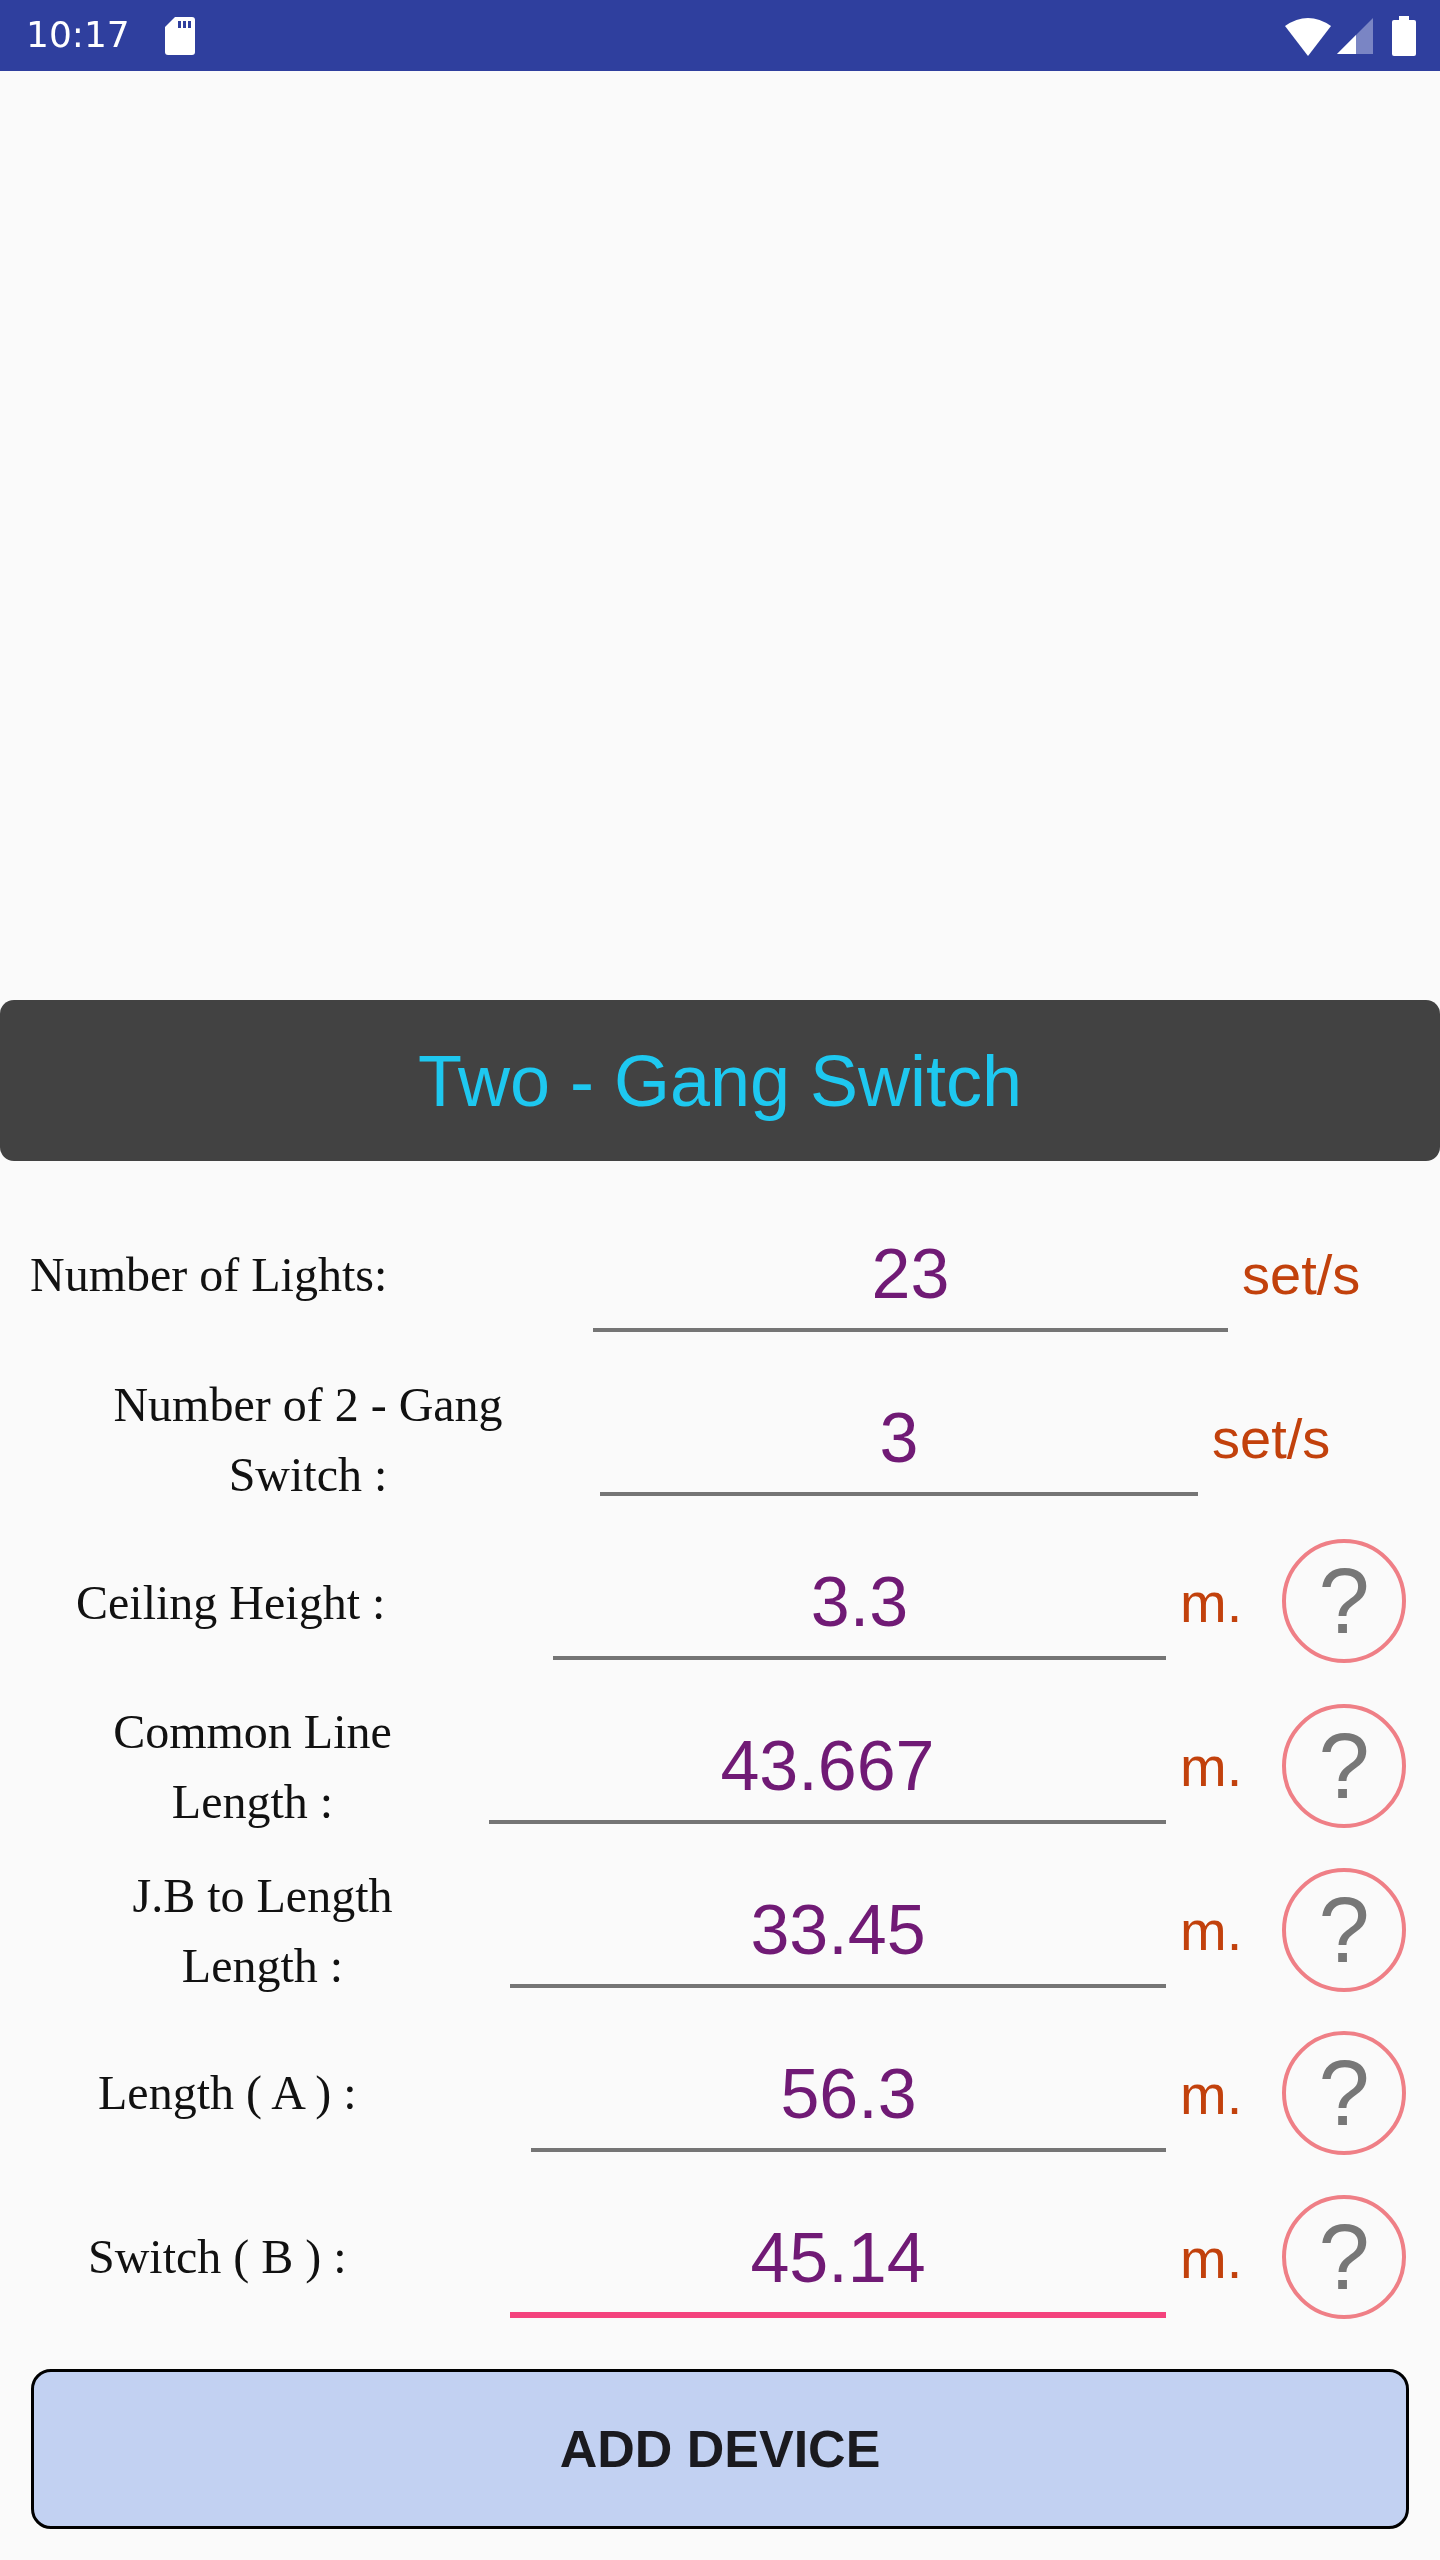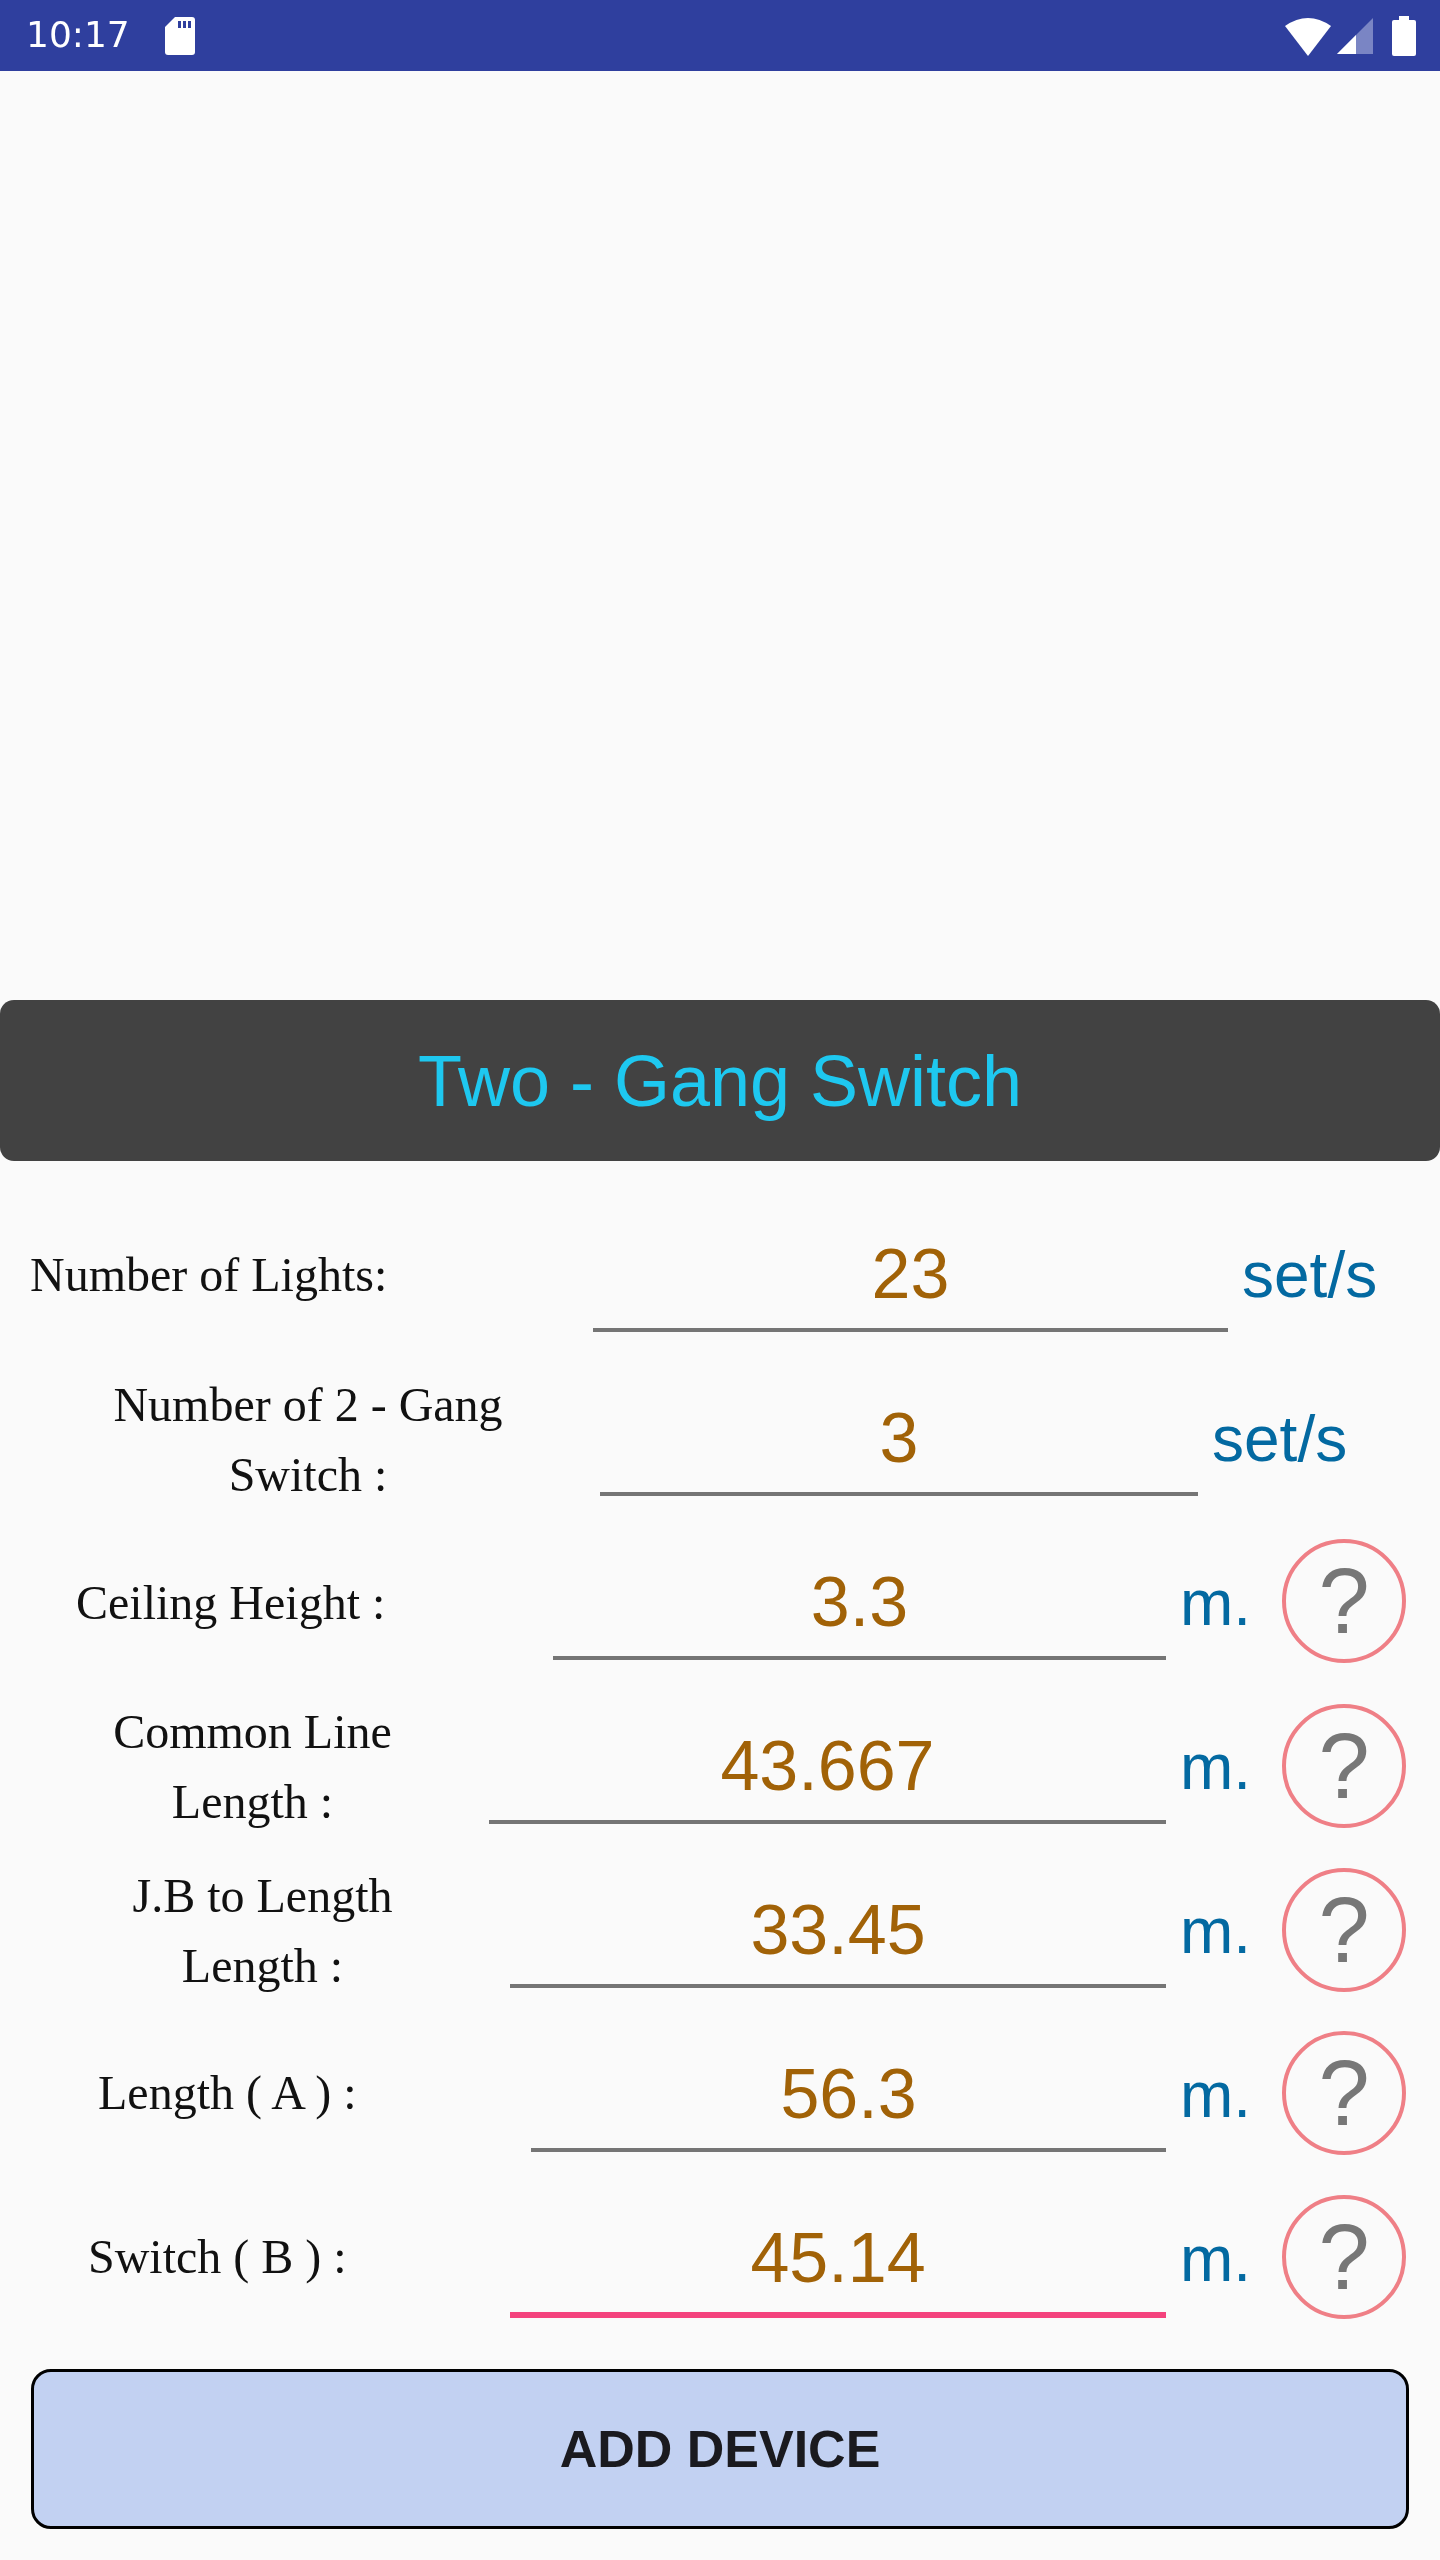--- a/index.html
+++ b/index.html
@@ -37,24 +37,24 @@
     font-family: Liberation Serif, serif;
   }
   .field {
     position: absolute; box-sizing: border-box; border-bottom: 4px solid #757575;
     display: flex; align-items: center; justify-content: center;
   }
   .field.focused { border-bottom: 6px solid #F4427D; }
   .field input {
     width: 100%; border: none; background: transparent; outline: none;
     text-align: center; font-family: "Liberation Sans", sans-serif;
-    font-size: 70px; color: #a16207; padding: 0;
+    font-size: 70px; color: #701a75; padding: 0;
   }
   .unit {
-    position: absolute; color: #0369a1; font-size: 64px; line-height: 70px; white-space: nowrap;
+    position: absolute; color: #c2410c; font-size: 56px; line-height: 70px; white-space: nowrap;
   }
   .help {
     position: absolute; width: 124px; height: 124px; box-sizing: border-box;
     border: 4px solid #EF7F86; border-radius: 50%;
     display: flex; align-items: center; justify-content: center;
     color: #777777; font-size: 92px; line-height: 92px; cursor: pointer;
     font-family: "Liberation Sans", sans-serif;
   }
   .add-btn {
     position: absolute; left: 31px; top: 2369px; width: 1378px; height: 160px;

